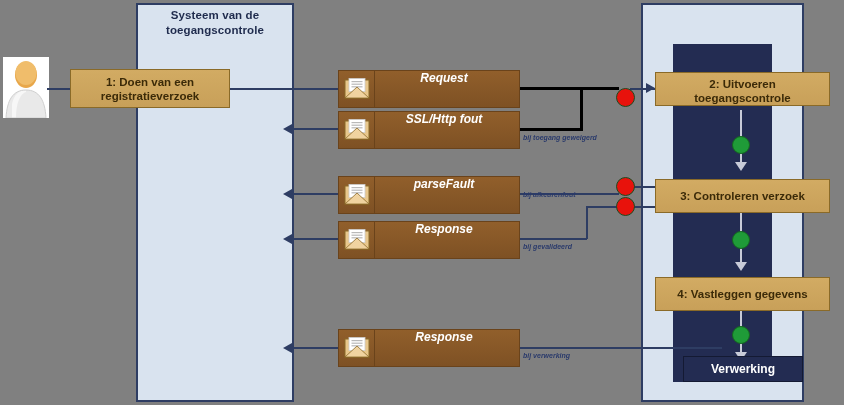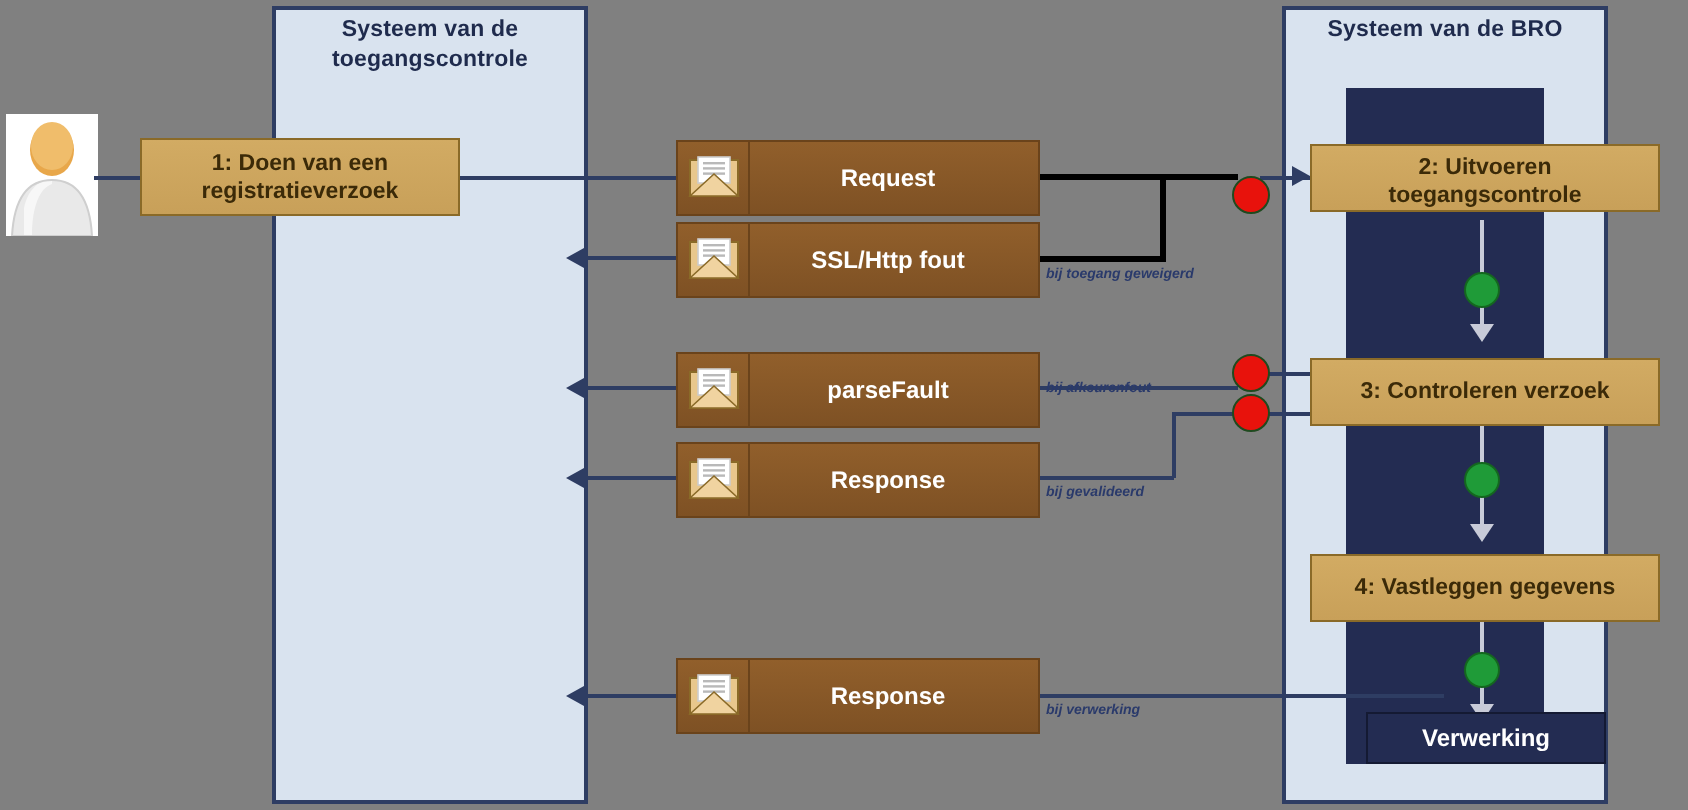--- a/index.html
+++ b/index.html
@@ -63,21 +63,21 @@
   }
 
   
   .msg{
     position:absolute;
     box-sizing:border-box;
     background:#8a5a28;
     background:linear-gradient(#915f2b,#7e5124);
     border:1.5px solid #6a431b;
     display:flex;
-    align-items:center;
+    font-style:italic;
   }
   .msg .env{
     width:36px;height:100%;
     display:flex;align-items:center;justify-content:center;
     border-right:1.5px solid #6a431b;
     box-sizing:border-box;
     flex:0 0 36px;
   }
   .msg .mlabel{
     flex:1 1 auto;
@@ -133,23 +133,20 @@
 </head>
 <body>
 
 <div class="stage">
 
   <div class="lane" style="left:136px;top:3px;width:158px;height:399px;"></div>
   <div class="lane" style="left:641px;top:3px;width:163px;height:399px;"></div>
 
   <div class="lane-title" style="left:136px;top:8px;width:158px;">
     <span>Systeem van de toegangscontrole</span>
-  </div>
-  <div class="lane-title" style="left:641px;top:8px;width:163px;">
-    <span>Systeem van de BRO</span>
   </div>
 
   <div class="band" style="left:673px;top:44px;width:99px;height:338px;"></div>
 
   <div class="actor" style="left:3px;top:57px;width:46px;height:61px;">
     <svg width="46" height="61" viewBox="0 0 46 61">
       <ellipse cx="23" cy="18" rx="11" ry="13" fill="#e8a74a"></ellipse>
       <ellipse cx="23" cy="16" rx="10.5" ry="12" fill="#f0bd6b"></ellipse>
       <path d="M23 33 C10 33 4 43 3 61 L43 61 C42 43 36 33 23 33 Z" fill="#e9e9e9"></path>
       <path d="M23 33 C16 33 11 38 9 47 L9 61 L13 61 C13 46 17 37 23 35 Z" fill="#f7f7f7"></path>

